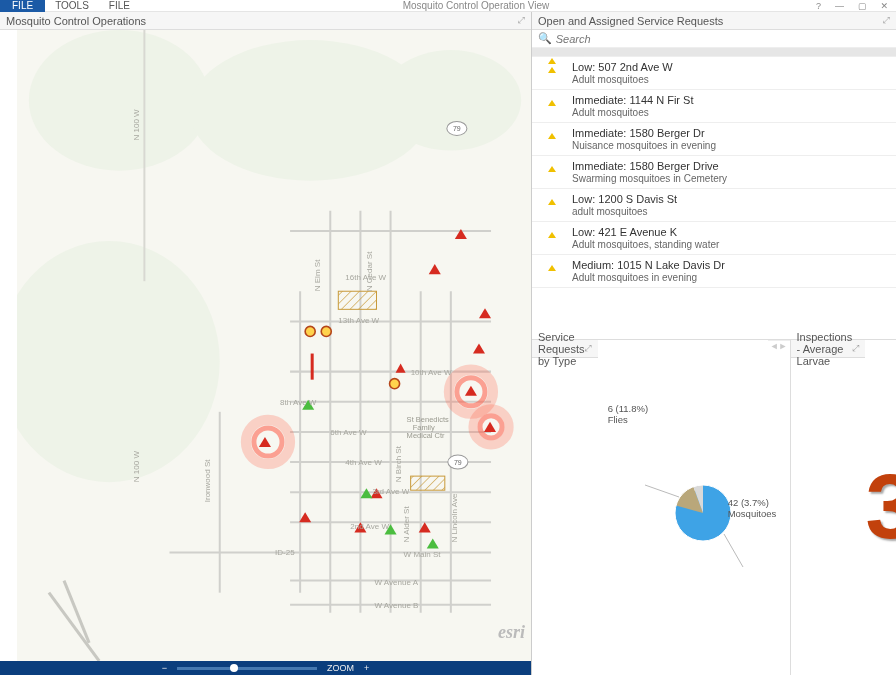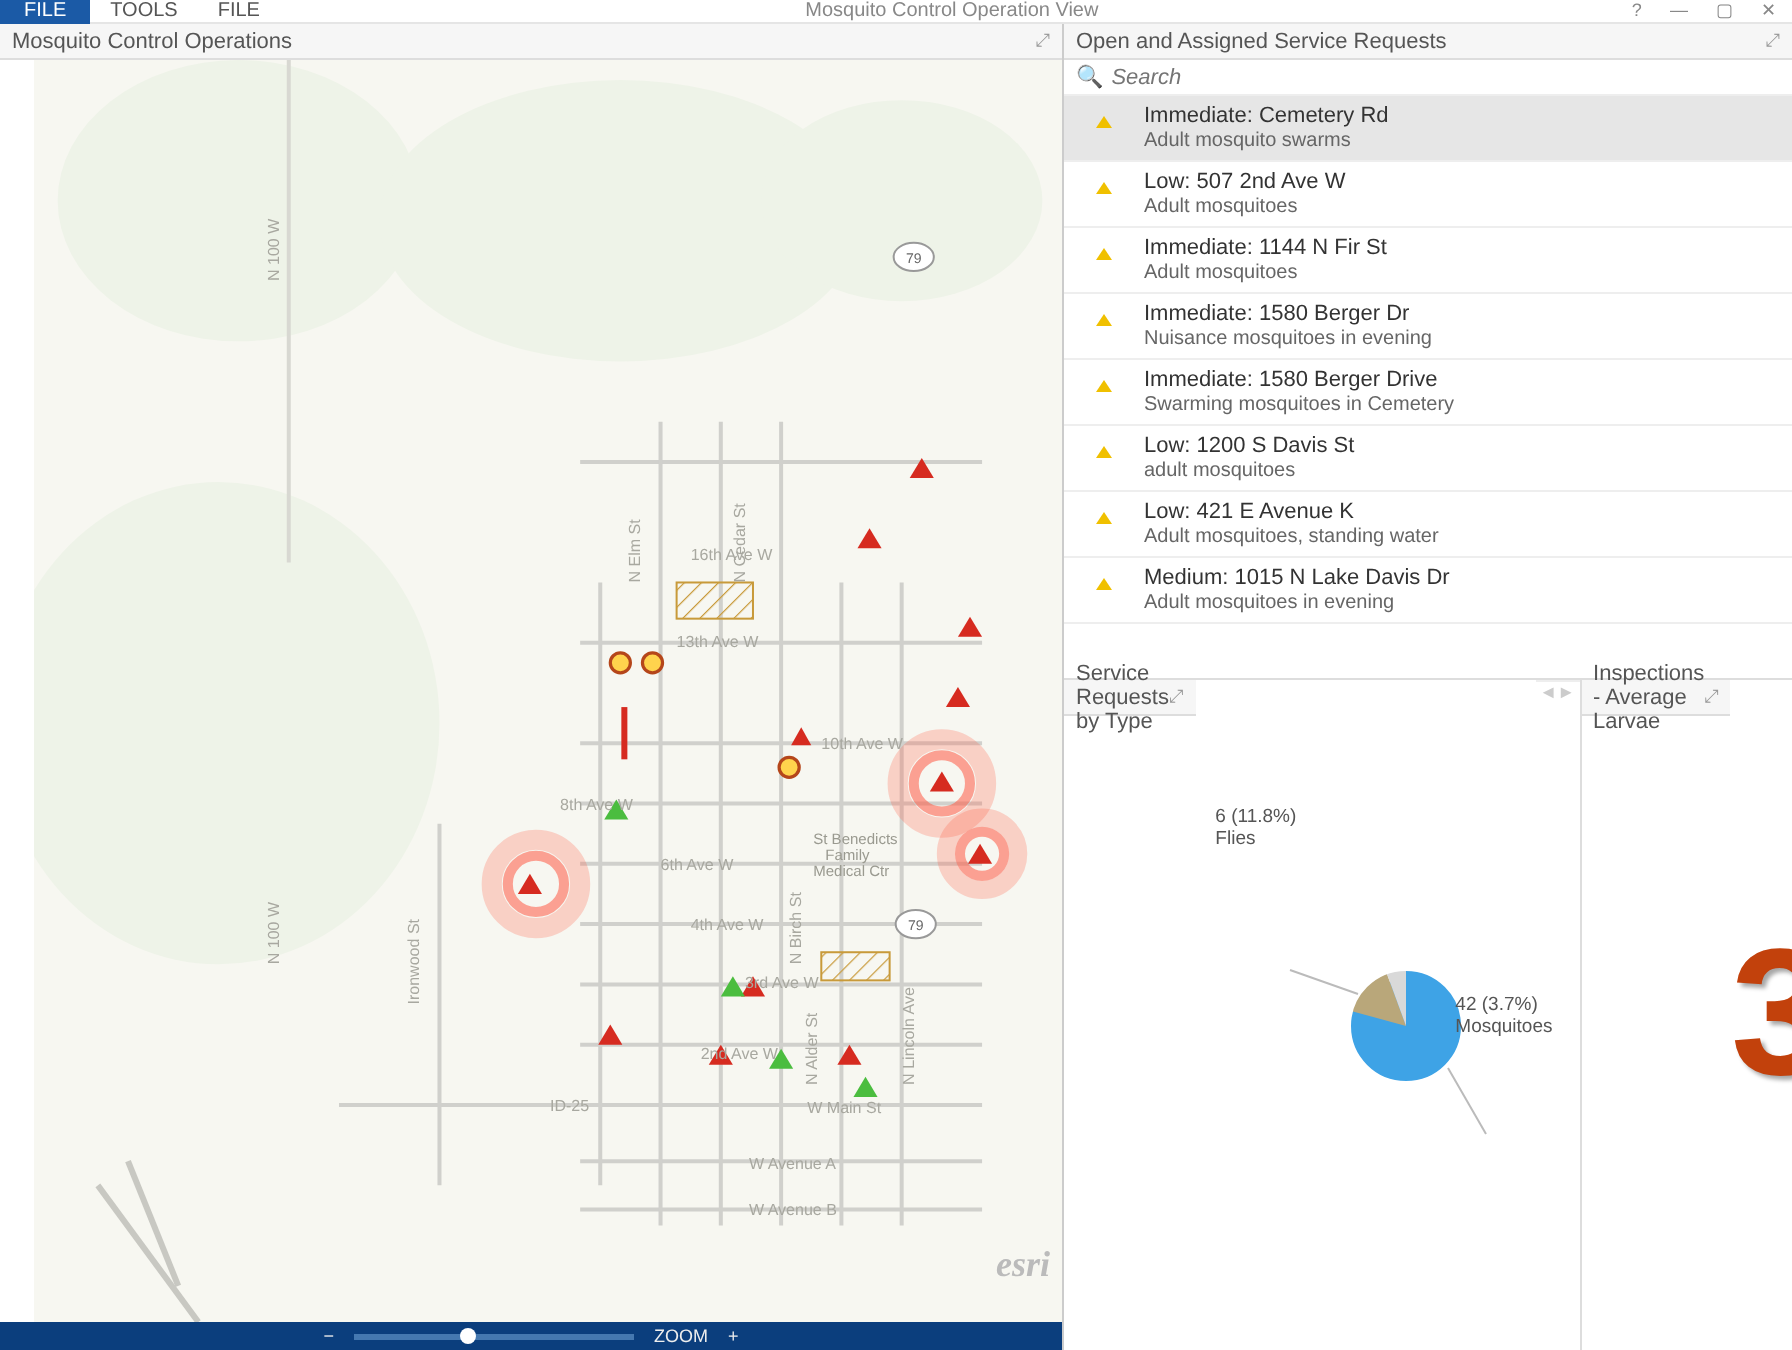--- a/index.html
+++ b/index.html
@@ -11,21 +11,21 @@
     width: 896px;
     height: 675px;
     overflow: hidden;
     display: flex;
     flex-direction: column;
   }
   
   .titlebar {
     height: 12px;
     display: flex;
-    align-items: flex-start;
+    align-items: center;
     background: #fff;
     border-bottom: 1px solid #e5e5e5;
     font-size: 10px;
     color: #555;
   }
   .titlebar .menus { display: flex; }
   .titlebar .menu-item {
     padding: 0 10px;
     line-height: 12px;
     font-size: 10px;
@@ -295,24 +295,20 @@
         <span class="spacer"></span>
         <span class="pop">⤢</span>
       </div>
       <div class="search-row">
         <span class="search-icon">🔍</span>
         <input type="text" placeholder="Search" style="">
       </div>
       <div class="req-list">
         <div class="req-item">
           <span class="tri"></span>
-          <div class="txt">
-            <div class="title-line">Immediate: Cemetery Rd</div>
-            <div class="sub-line">Adult mosquito swarms</div>
-          </div>
         </div>
         <div class="req-item">
           <span class="tri"></span>
           <div class="txt">
             <div class="title-line">Low: 507 2nd Ave W</div>
             <div class="sub-line">Adult mosquitoes</div>
           </div>
         </div>
         <div class="req-item">
           <span class="tri"></span>

